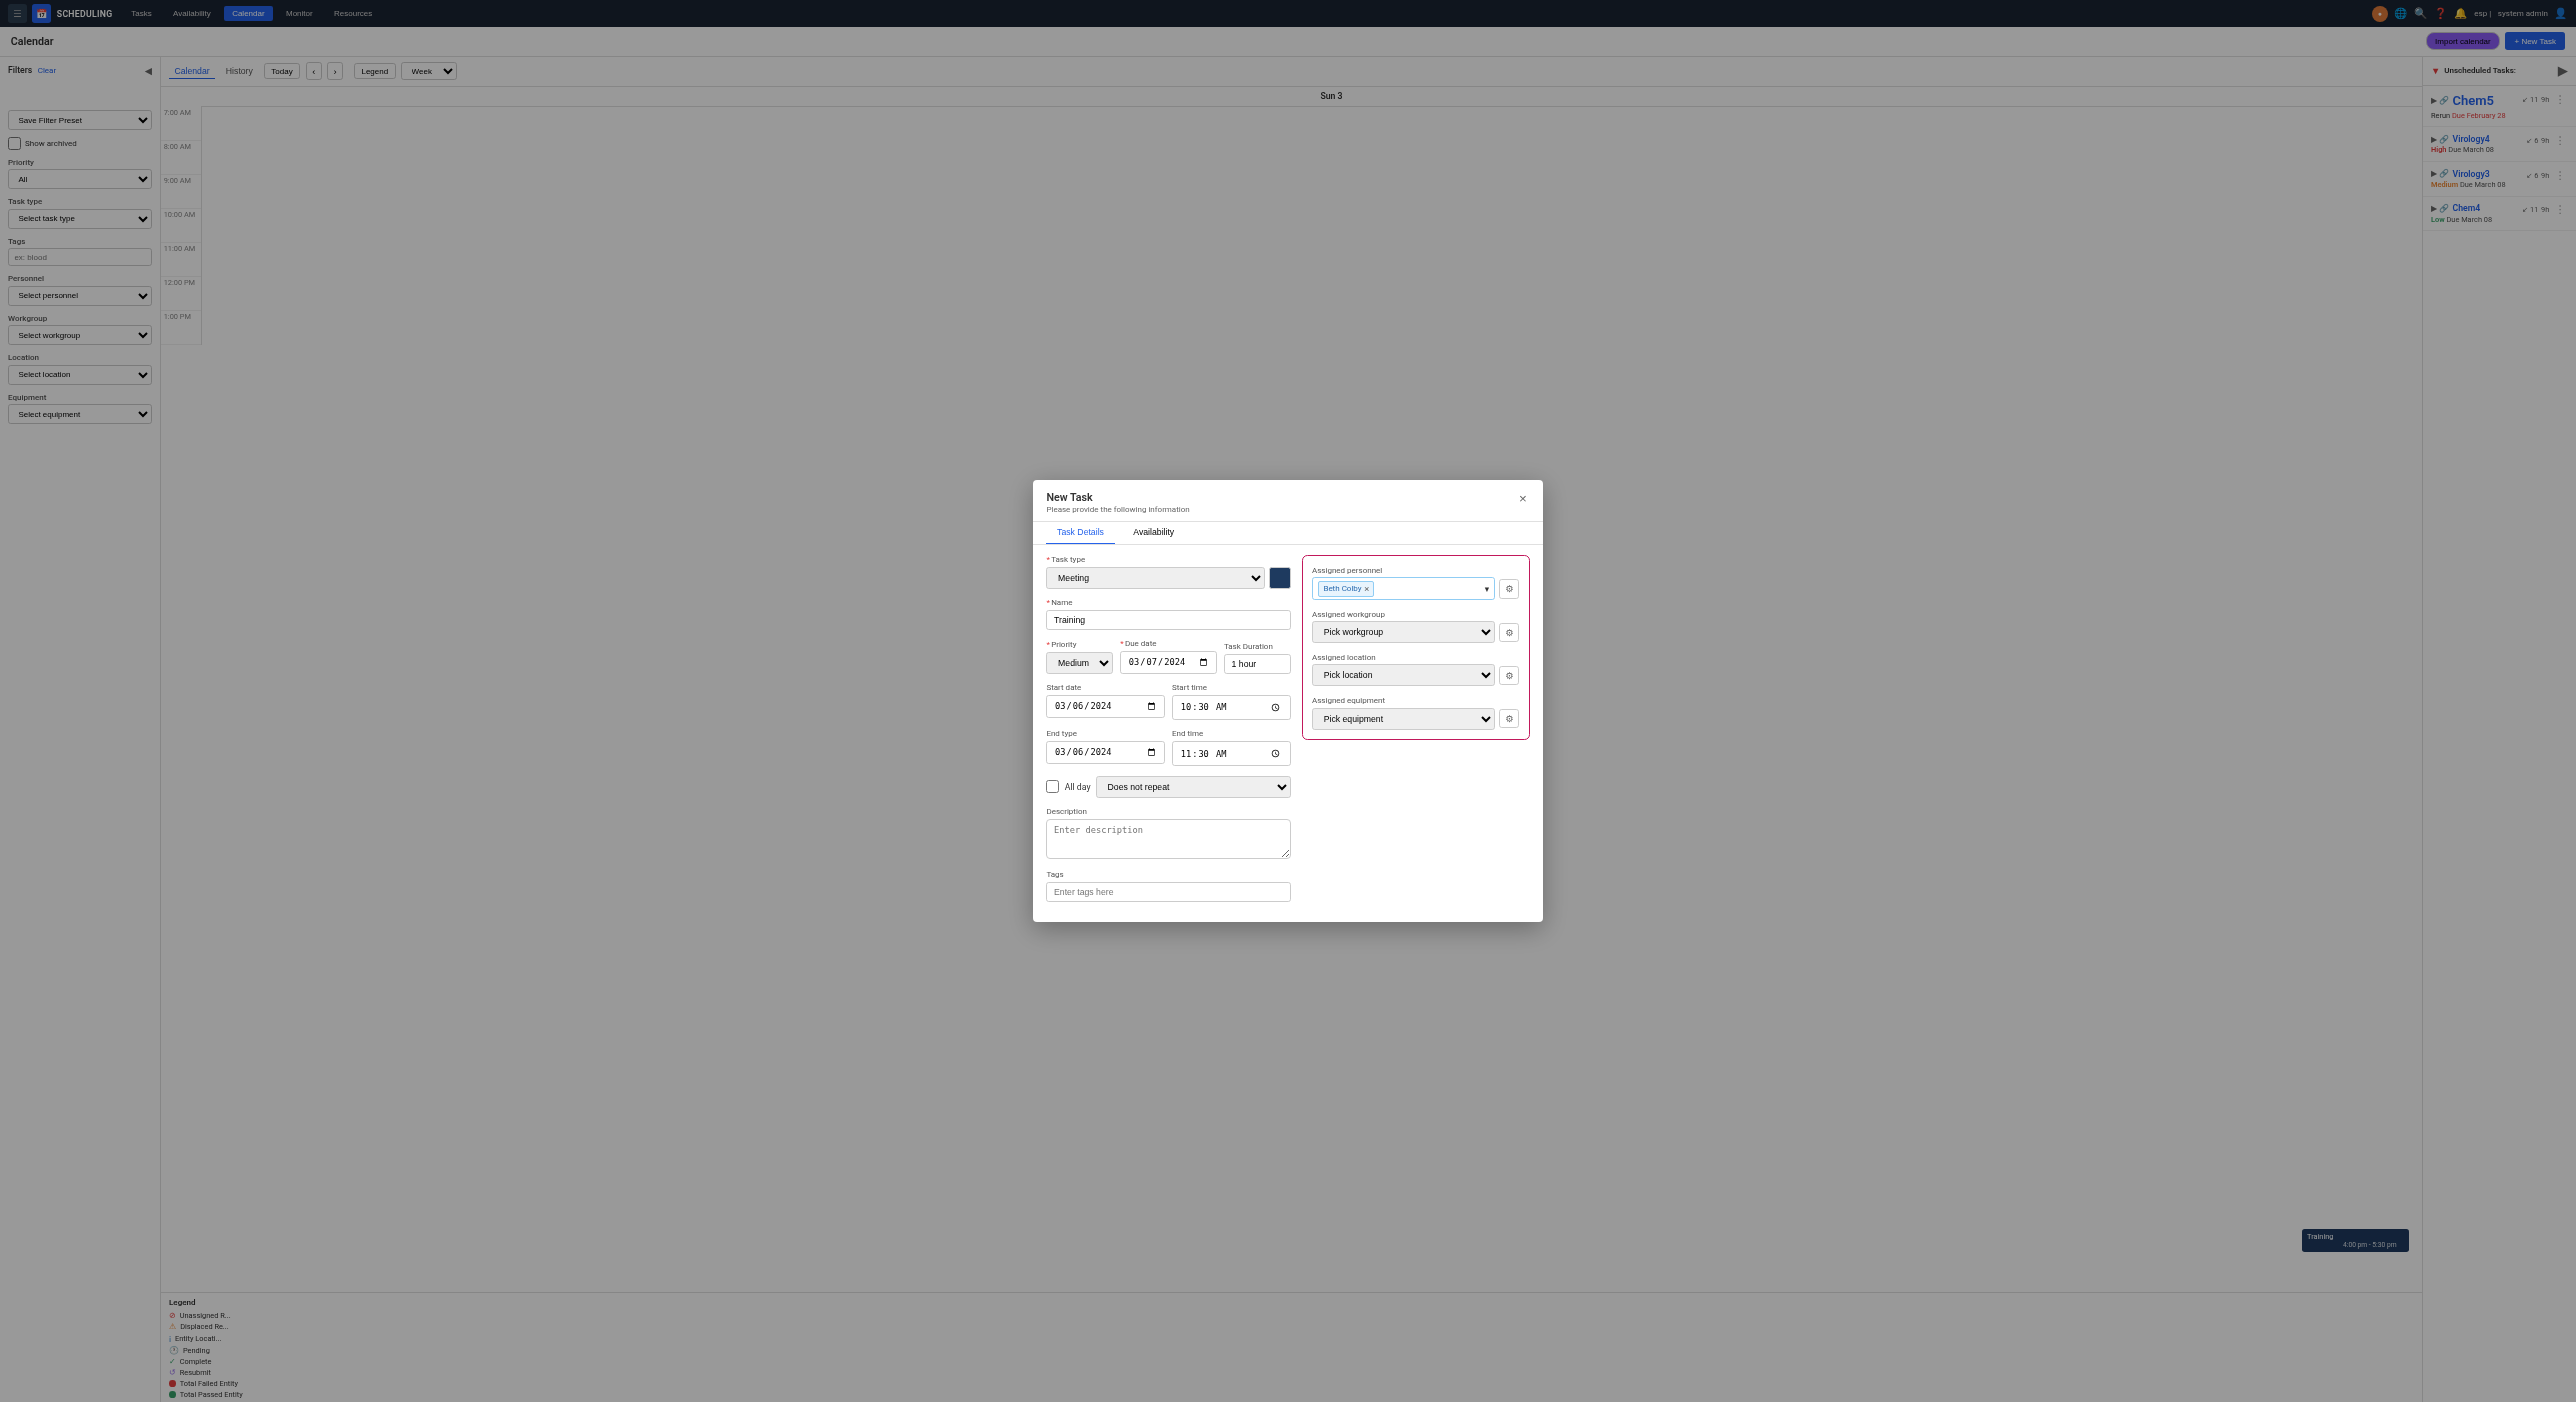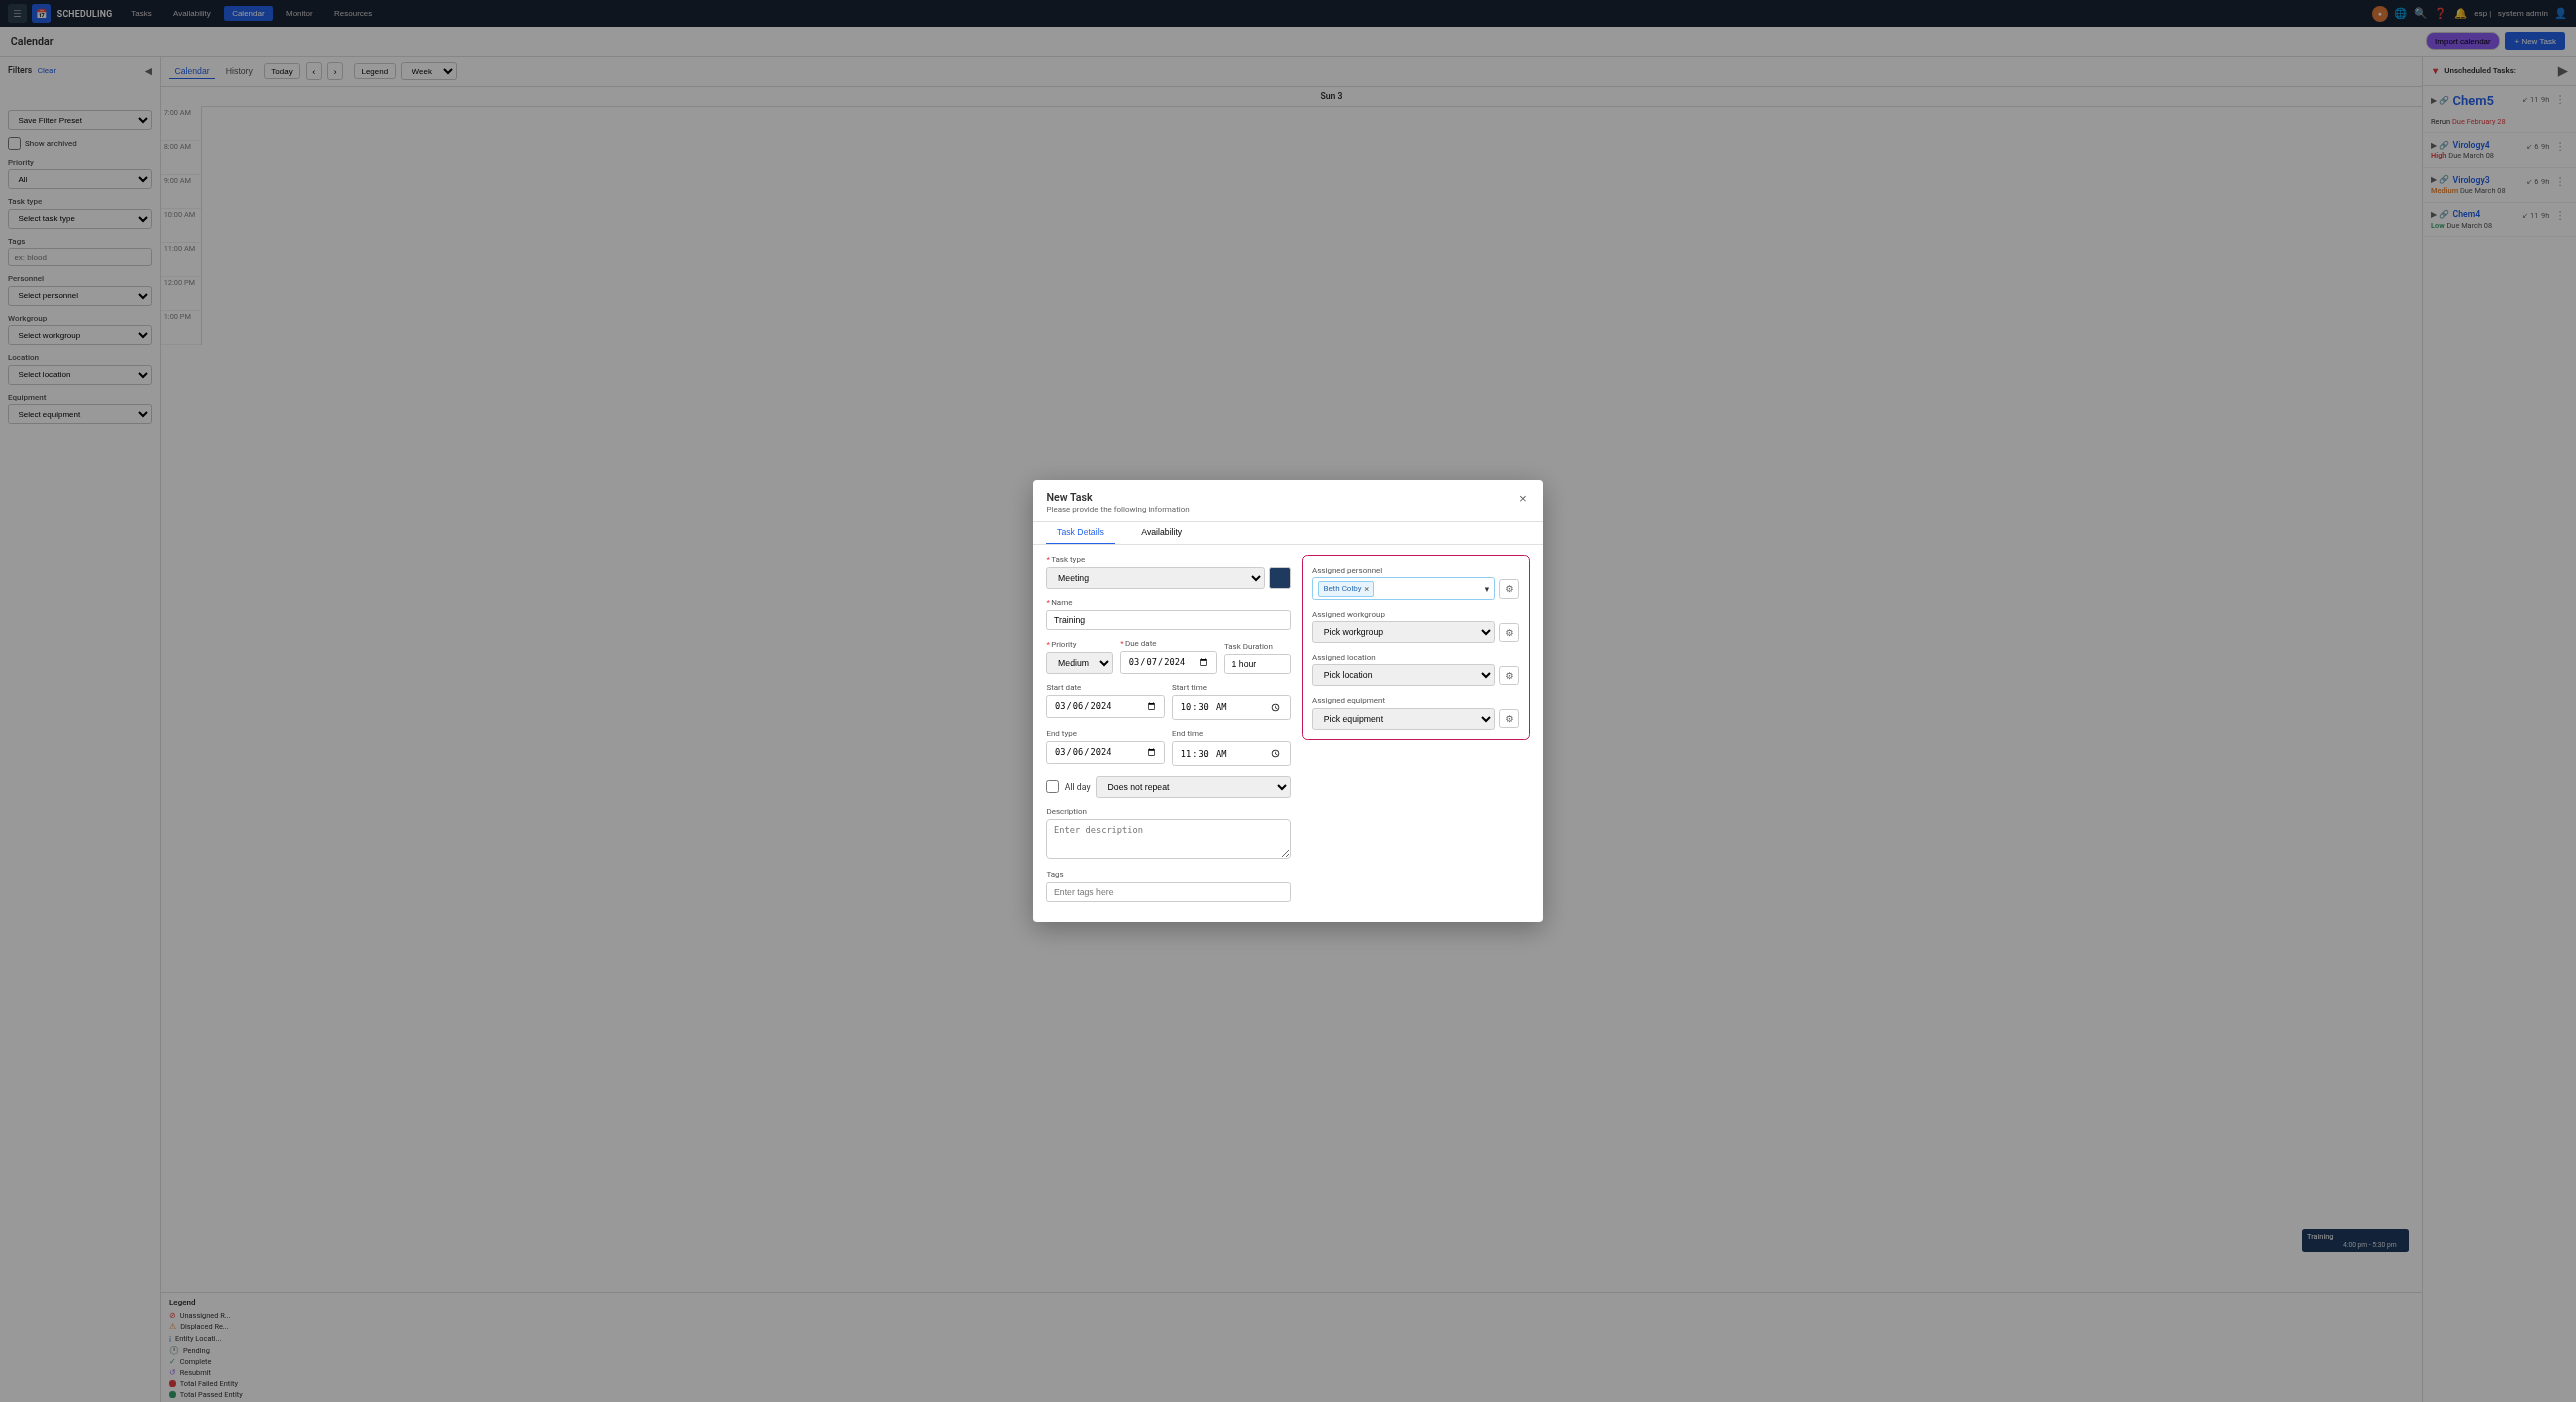--- a/index.html
+++ b/index.html
@@ -68,21 +68,21 @@
     .task-card { padding: 6.7px 8px; border-bottom: 0.7px solid #f0f0f0; }
     .task-more-btn { border: none; background: transparent; color: #999; cursor: pointer; font-size: 10.7px; padding: 0 2.7px; }
 
     
     .modal-overlay { position: fixed; top: 0; left: 0; right: 0; bottom: 0; background: rgba(0,0,0,0.4); display: flex; align-items: center; justify-content: center; z-index: 1000; }
     .modal { background: #fff; border-radius: 4px; width: 510px; max-height: 90vh; overflow-y: auto; box-shadow: 0 6.7px 27px rgba(0,0,0,0.3); }
     .modal-header { padding: 10.7px 13.4px 6.7px; border-bottom: 0.7px solid #e0e0e0; display: flex; justify-content: space-between; align-items: flex-start; }
     .modal-title { font-size: 10.7px; font-weight: 600; }
     .modal-subtitle { font-size: 8px; color: #666; margin-top: 1.3px; }
     .modal-close { background: transparent; border: none; font-size: 13.4px; cursor: pointer; color: #666; padding: 0 2.7px; }
-    .modal-tabs { display: flex; gap: 16px; padding: 0 13.4px; border-bottom: 0.7px solid #e0e0e0; align-items: center; }
+    .modal-tabs { display: flex; gap: 8px; padding: 0 13.4px; border-bottom: 0.7px solid #e0e0e0; align-items: center; }
     .modal-tab { padding: 5.4px 10.7px; font-size: 8.7px; cursor: pointer; border-bottom: 1.3px solid transparent; background: transparent; border-top: none; border-left: none; border-right: none; }
     .modal-tab.active { color: #2563eb; border-bottom-color: #2563eb; font-weight: 500; }
     .modal-body { padding: 10.7px 13.4px; display: flex; gap: 10.7px; }
     .modal-left { flex: 1; }
     .modal-right { width: 228px; }
     .form-row { margin-bottom: 9.4px; }
     .form-label { font-size: 8px; color: #555; margin-bottom: 2.7px; display: flex; align-items: center; gap: 1.3px; }
     .form-label .required { color: #e53e3e; }
     .form-control { width: 100%; padding: 4px 6.7px; border: 0.7px solid #ccc; border-radius: 2.7px; font-size: 8.7px; }
     .task-type-row { display: flex; gap: 4px; align-items: center; }
@@ -308,21 +308,21 @@
     </div>
 
     <div class="task-card">
       <div style="display:flex;justify-content:space-between;align-items:flex-start;">
         <div>
           <div style="display:flex;align-items:center;gap:2.7px;">
             <span style="font-size:8px;color:#666;">▶</span>
             <span style="font-size:8px;color:#666;">🔗</span>
             <span style="font-size:13px;font-weight:600;color:#2563eb;">Chem5</span>
           </div>
-          <div style="font-size:7.4px;margin-top:9px;">
+          <div style="font-size:7.4px;margin-top:3px;">
             <span>Rerun</span>
             <span style="color:#e53e3e;"> Due February 28</span>
           </div>
         </div>
         <div style="display:flex;align-items:center;gap:2.7px;">
           <span style="font-size:7.4px;color:#666;">↙ 11</span>
           <span style="font-size:7.4px;color:#666;">9h</span>
           <button class="task-more-btn">⋮</button>
         </div>
       </div>

